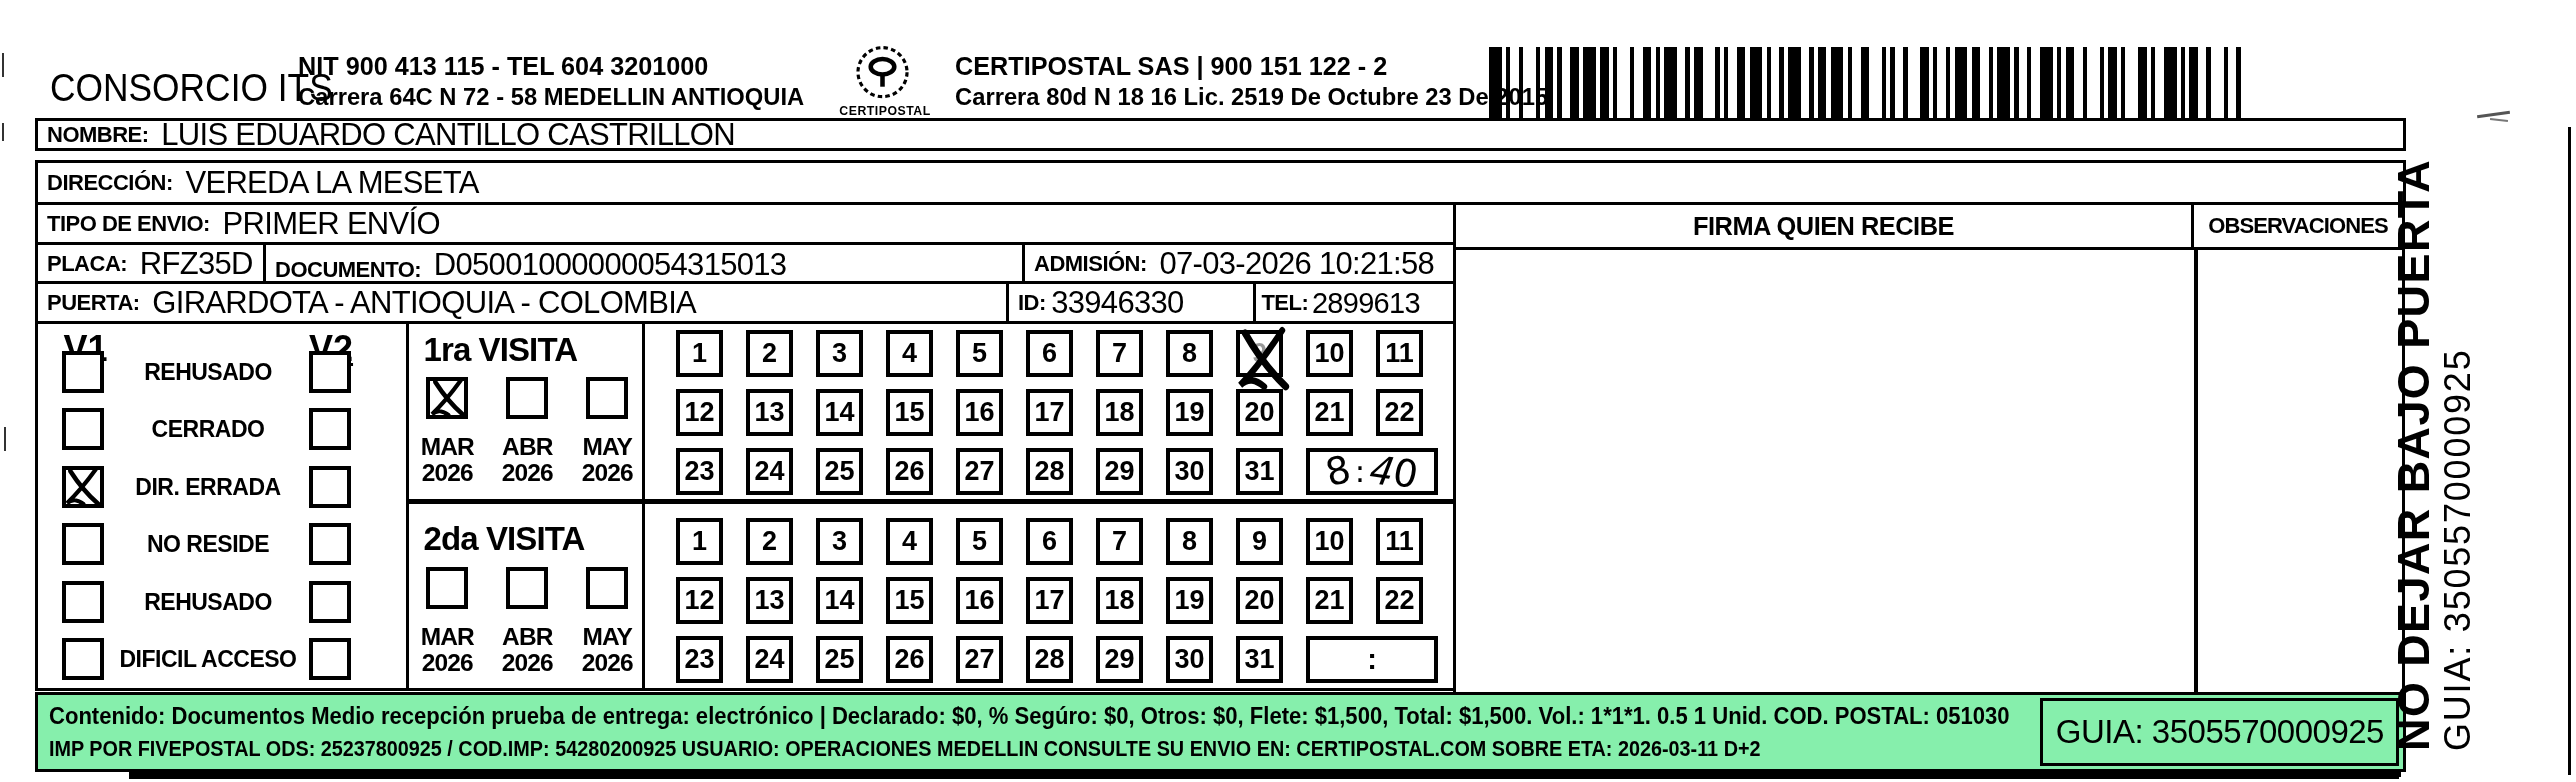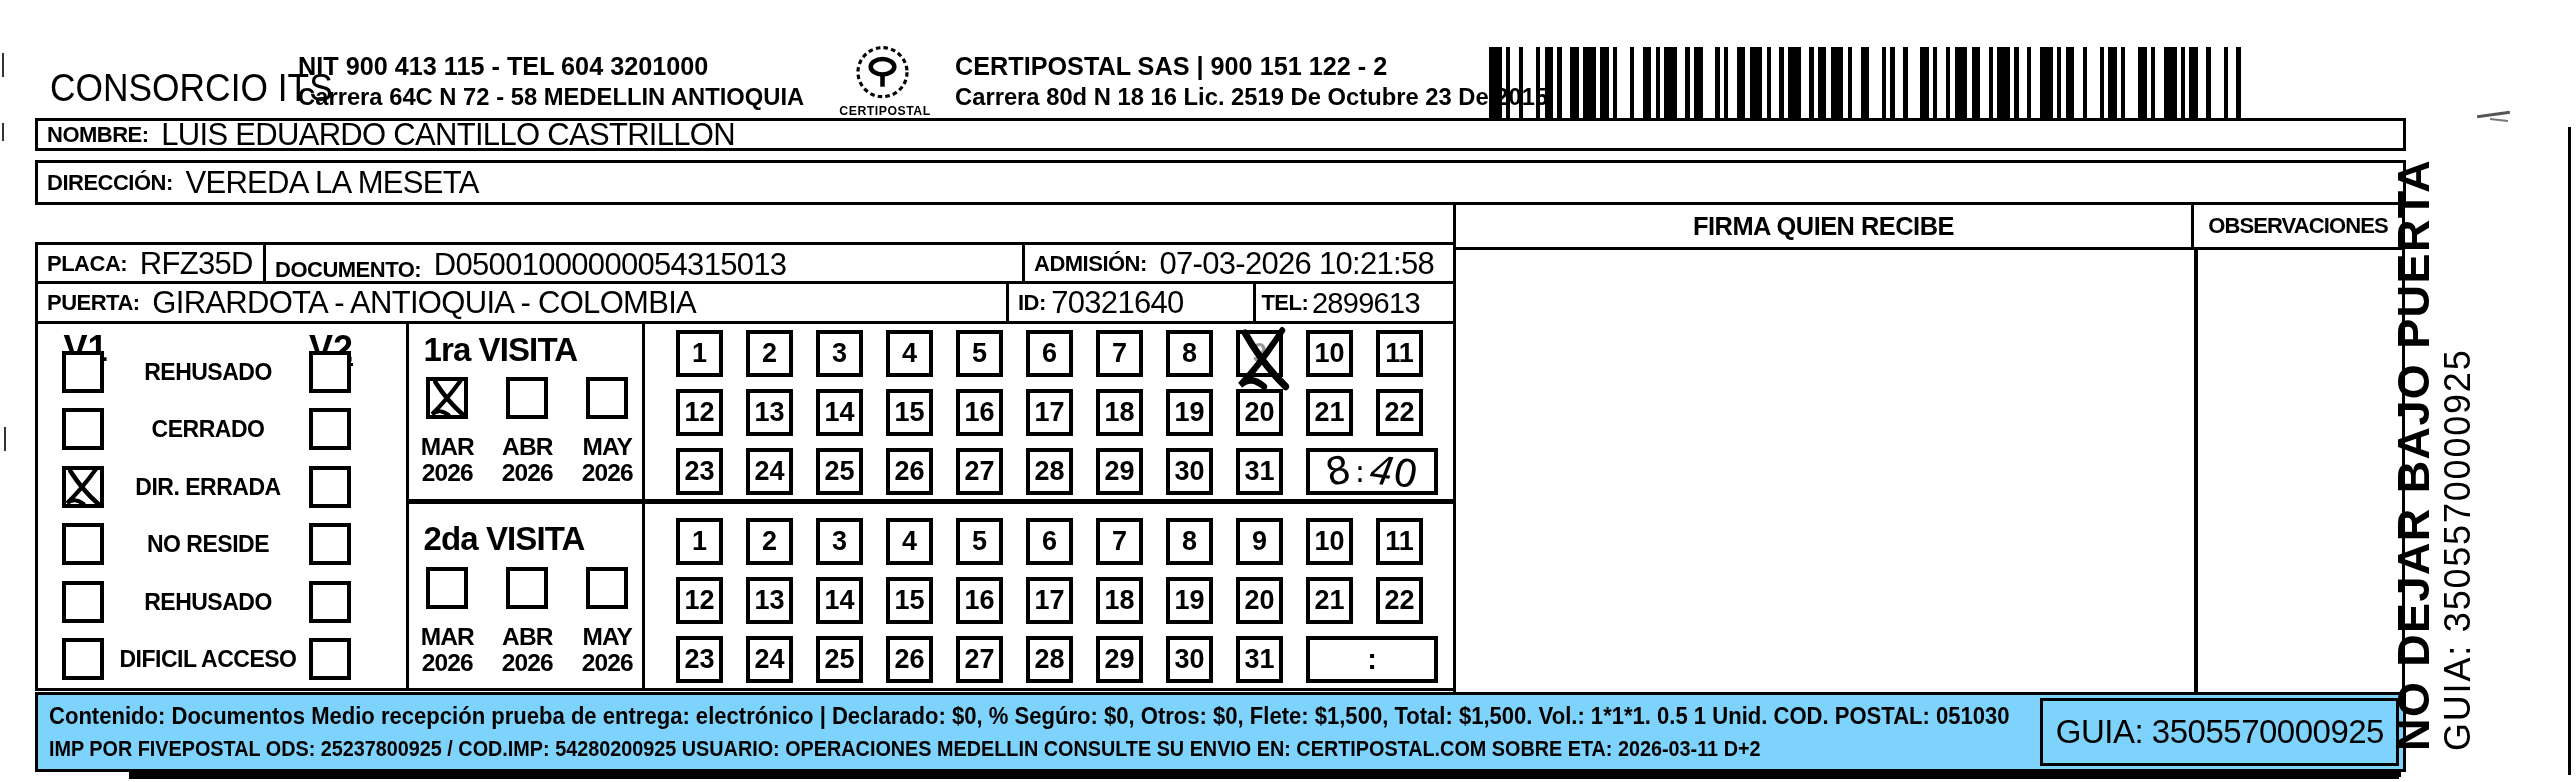--- a/index.html
+++ b/index.html
@@ -45,21 +45,21 @@
   .hw .hc2{transform:skewX(-14deg) rotate(8deg);}
   .hw .hc3{transform:rotate(12deg) translateY(2.7px);}
   
   #right-panel{left:1453px;top:202px;width:952px;height:494px;border:3.6px solid #000;display:flex;flex-direction:column;background:#fff;}
   .rp-header{height:42px;border-bottom:3.6px solid #000;display:flex;flex:none;}
   .rp-firma{flex:1;display:flex;align-items:center;justify-content:center;font-size:25.4px;font-weight:700;letter-spacing:-0.5px;}
   .rp-obs{width:208px;border-left:3.6px solid #000;display:flex;align-items:center;justify-content:center;font-size:22px;font-weight:700;letter-spacing:-0.9px;flex:none;}
   .rp-body{flex:1;position:relative;}
   .rp-divider{position:absolute;right:204px;top:0;bottom:0;width:3.6px;background:#000;}
   
-  #footer-row{left:35px;top:692px;width:2371px;height:80px;border:3.6px solid #000;display:flex;background:#7dd3fc;}
+  #footer-row{left:35px;top:692px;width:2371px;height:80px;border:3.6px solid #000;display:flex;background:#86efac;}
   .footer-text{flex:1;padding:7.3px 0 0 11px;overflow:hidden;}
   .fline1{font-size:24.5px;font-weight:600;white-space:nowrap;transform:scaleX(.9);transform-origin:left;}
   .fline2{font-size:22px;font-weight:700;white-space:nowrap;transform:scaleX(.9);transform-origin:left;margin-top:5.4px;}
   .guia-box{width:353px;flex:none;margin:2.7px 3.6px 2.7px 0;border:3.6px solid #000;display:flex;align-items:center;justify-content:center;font-size:33px;letter-spacing:-0.5px;white-space:nowrap;}
   
   #side-label{left:2136px;top:406px;width:599px;height:91px;transform:rotate(-90deg);transform-origin:center;text-align:left;}
   .side-warning{font-size:45px;font-weight:700;letter-spacing:1.4px;line-height:47px;white-space:nowrap;}
   .side-guia{font-size:36px;font-weight:400;letter-spacing:1.8px;line-height:42px;white-space:nowrap;}
 </style>
 </head>
@@ -211,39 +211,43 @@
     </div>
 
   <div class="cell" style="left:35px;top:118px;width:2371px;height:33px;">
     <span class="lbl">NOMBRE:</span>
     <span class="val">LUIS EDUARDO CANTILLO CASTRILLON</span>
   </div>
   <div class="cell" style="left:35px;top:160px;width:2371px;height:45px;">
     <span class="lbl">DIRECCIÓN:</span>
     <span class="val">VEREDA LA MESETA</span>
   </div>
+  <div class="cell" style="left:35px;top:202px;width:1422px;height:44px;">
+    <span class="lbl">TIPO DE ENVIO:</span>
+    <span class="val">PRIMER ENVÍO</span>
+  </div>
   <div class="cell" style="left:35px;top:242px;width:232px;height:44px;">
     <span class="lbl">PLACA:</span>
     <span class="val">RFZ35D</span>
   </div>
   <div class="cell" style="left:263px;top:242px;width:762px;height:44px;align-items:flex-end;">
     <span class="lbl">DOCUMENTO:</span>
     <span class="val">D05001000000054315013</span>
   </div>
   <div class="cell" style="left:1022px;top:242px;width:435px;height:44px;">
     <span class="lbl">ADMISIÓN:</span>
     <span class="val">07-03-2026 10:21:58</span>
   </div>
   <div class="cell" style="left:35px;top:281px;width:975px;height:44px;">
     <span class="lbl">PUERTA:</span>
     <span class="val">GIRARDOTA - ANTIOQUIA - COLOMBIA</span>
   </div>
   <div class="cell" style="left:1006px;top:281px;width:251px;height:44px;gap:5.4px;">
     <span class="lbl">ID:</span>
-    <span class="val">70321640</span>
+    <span class="val">33946330</span>
   </div>
   <div class="cell" style="left:1253px;top:281px;width:203px;height:44px;gap:3.6px;padding:0 5.4px;">
     <span class="lbl">TEL:</span>
     <span class="val" style="font-size:29px;">2899613</span>
   </div>
 
   <div id="status-panel" class="cell" style="left:35px;top:321px;width:375px;height:370px;padding:0;display:block;">
     <span class="hdr" style="left:25.4px;">V1</span>
     <span class="hdr" style="left:271px;text-decoration:underline;">V2</span>
     <div id="status-rows">

